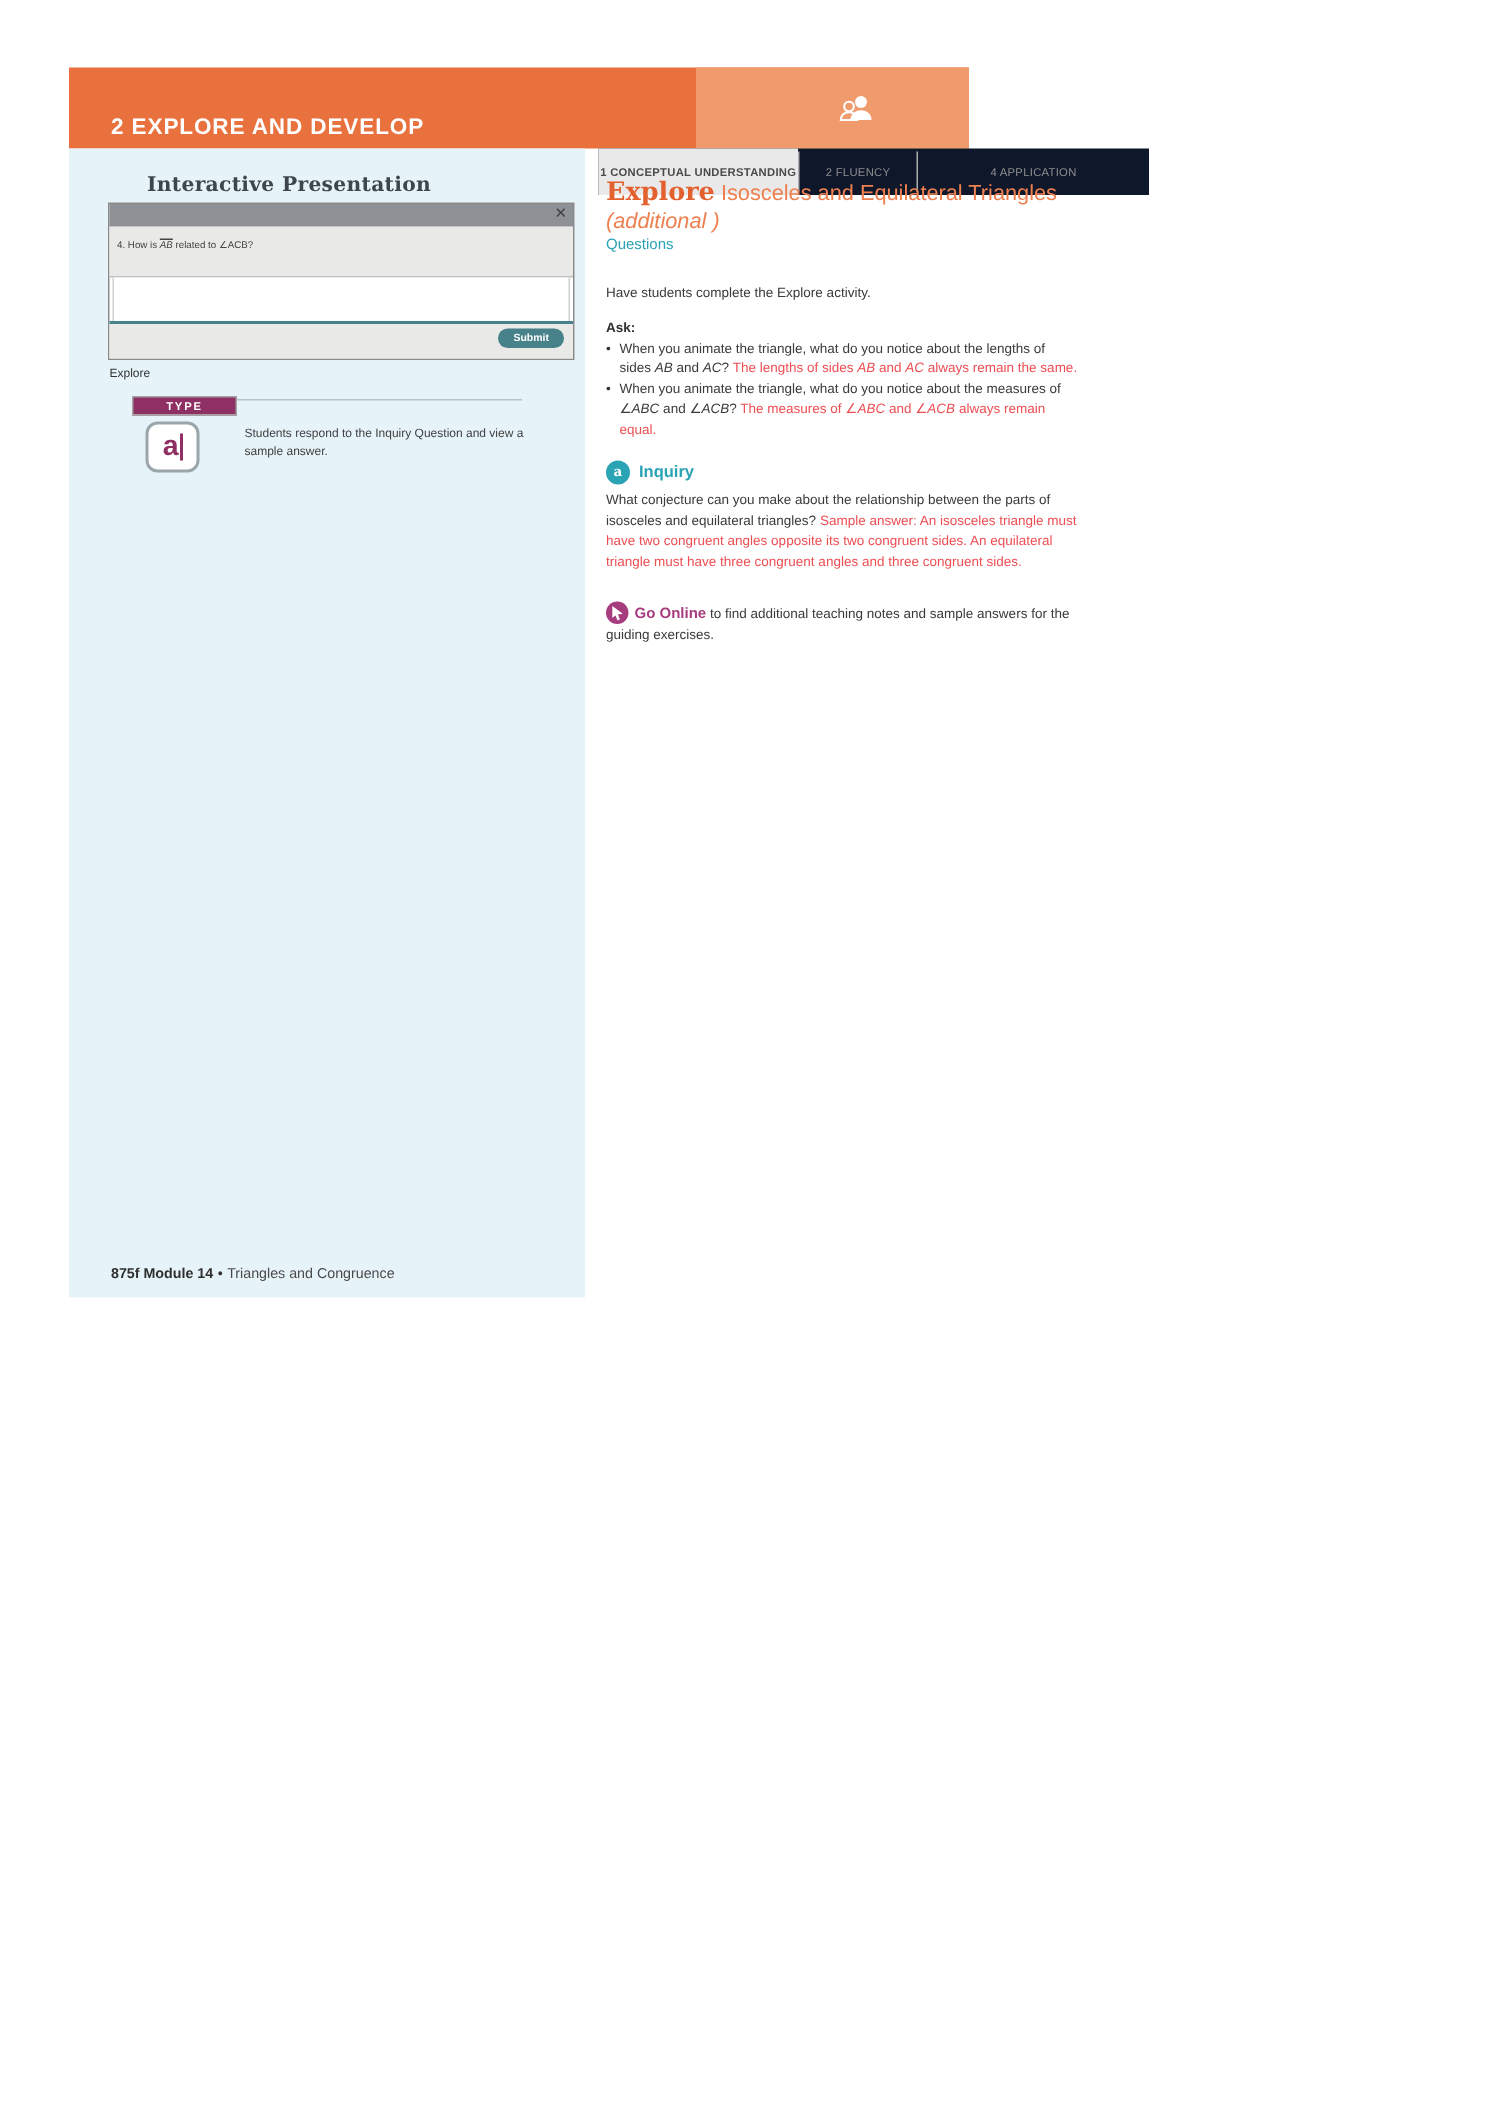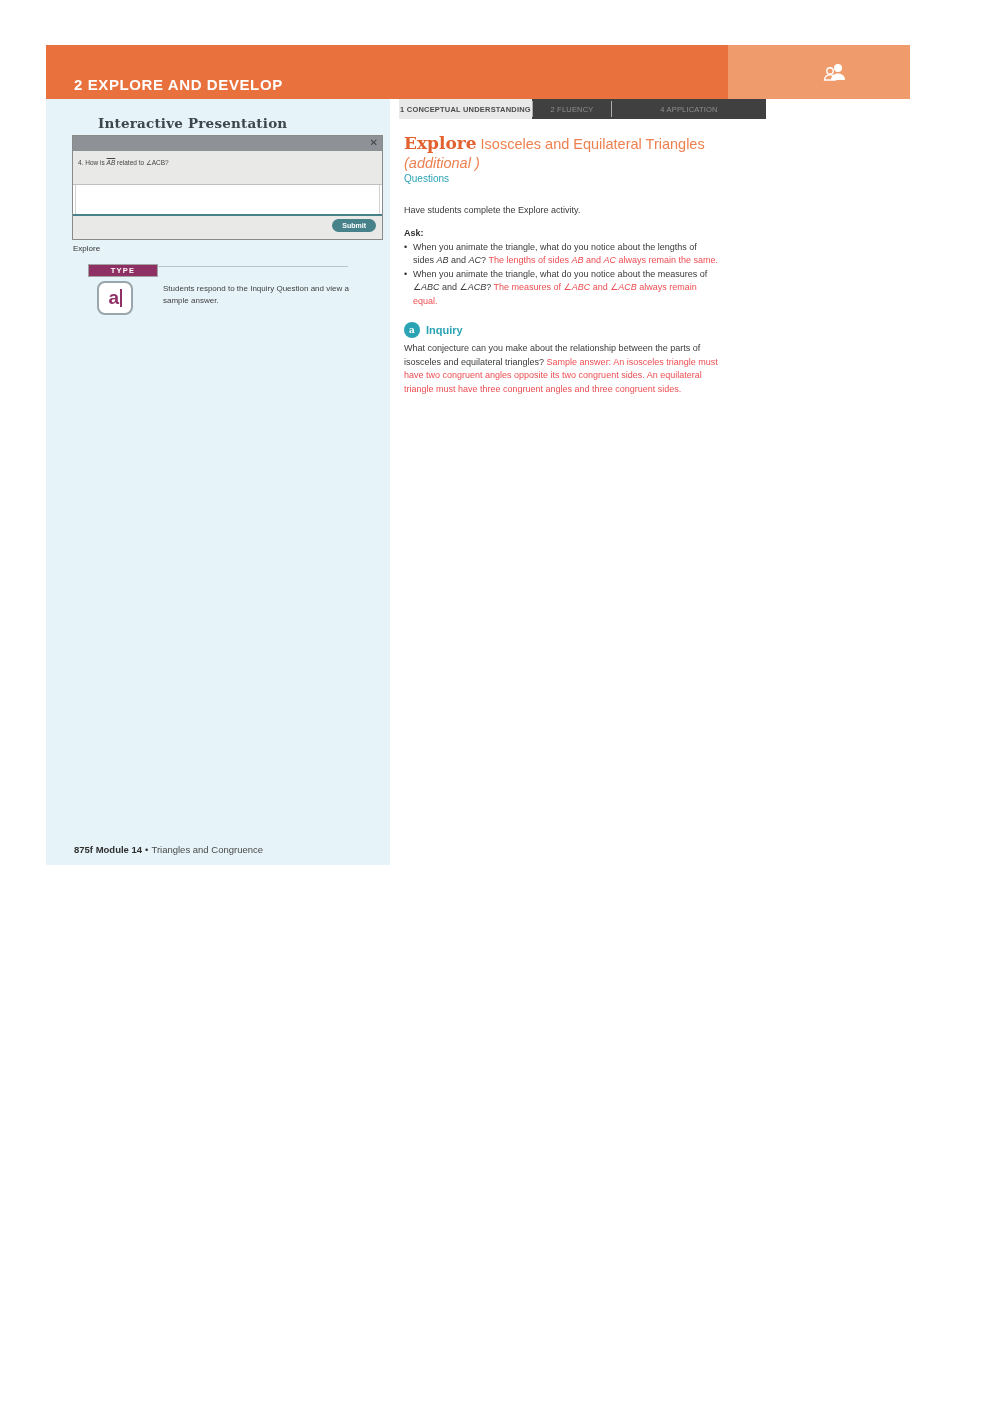--- a/index.html
+++ b/index.html
@@ -1,27 +1,27 @@
 <!DOCTYPE html>
 <html><head>
 <meta charset="utf-8">
 <style>
   html,body{margin:0;padding:0;background:#fff;}
   .page{position:relative;width:992px;height:1403px;background:#ffffff;overflow:hidden;
         font-family:"Liberation Sans","DejaVu Sans",sans-serif;color:#3a3a3a;}
 
   
-  .header{position:absolute;left:46px;top:45px;width:864px;height:54px;background:#e9713e;}
+  .header{position:absolute;left:46px;top:45px;width:600px;height:54px;background:#e9713e;}
   .header-right{position:absolute;right:0;top:0;width:182px;height:54px;background:#f09b6b;}
   .header-title{position:absolute;left:28px;bottom:6px;color:#ffffff;font-size:15px;
                 font-weight:bold;letter-spacing:.6px;}
   .people-icon{position:absolute;right:62px;top:17px;width:26px;height:20px;}
 
   
-  .tabbar{position:absolute;left:399px;top:99px;width:367px;height:20px;background:#404040;
+  .tabbar{position:absolute;left:399px;top:99px;width:367px;height:31px;background:#0f172a;
           display:flex;align-items:stretch;}
   .tab{display:flex;align-items:center;justify-content:center;font-size:7.5px;color:#8f8f8f;
        letter-spacing:.2px;white-space:nowrap;}
   .tab.active{background:#e9e9e9;color:#4a4a4a;font-weight:bold;}
   .tab-sep{width:1px;background:#adadad;margin:2px 0;}
   .tab1{width:133px;}.tab2{width:78px;}.tab3{flex:1;}
 
   
   .left-panel{position:absolute;left:46px;top:99px;width:344px;height:766px;background:#e6f3f8;}
   .lp-heading{position:absolute;left:28px;top:16px;font-family:"DejaVu Serif","Liberation Serif",serif;
@@ -47,21 +47,21 @@
               border:1px solid #a3a3a3;color:#fff;font-size:7.5px;font-weight:bold;letter-spacing:1.2px;
               display:flex;align-items:center;justify-content:center;box-sizing:border-box;}
   .al-icon{position:absolute;left:51px;top:182px;width:36px;height:34px;background:#fff;
            border:2px solid #9aa6ab;border-radius:8px;display:flex;align-items:center;justify-content:center;
            color:#8e3063;font-weight:bold;font-size:19px;box-sizing:border-box;}
   .al-cursor{display:inline-block;width:1.5px;height:18px;background:#8e3063;margin-left:1px;}
   .type-desc{position:absolute;left:117px;top:184px;width:200px;font-size:8px;line-height:1.55;color:#3f3f3f;}
 
   
   .main{position:absolute;left:404px;top:114px;width:362px;}
-  .explore-head{margin-top:19px;line-height:1.18;}
+  .explore-head{margin-top:4px;line-height:1.18;}
   .explore-word{font-family:"DejaVu Serif","Liberation Serif",serif;font-weight:bold;
                 font-size:17px;color:#e2612f;}
   .explore-title{font-size:14.5px;color:#ee8050;}
   .explore-cont{font-size:14.5px;color:#ee8050;font-style:italic;}
   .questions-h{font-size:10px;font-weight:normal;color:#2aa3b4;}
   .intro{margin-top:21px;font-size:9px;color:#3a3a3a;}
   .ask{margin-top:13px;font-size:9px;font-weight:bold;color:#2f2f2f;}
   .bullets{margin-top:3px;}
   .bullet{display:flex;font-size:9px;line-height:13.5px;width:316px;}
   .bullet-dot{flex:none;width:9px;color:#2f2f2f;}
@@ -158,19 +158,24 @@
         <span class="bullet-text"><span class="seg-n">When you animate the triangle, what do you notice about the measures of </span><span class="seg-i">∠ABC</span><span class="seg-n"> and </span><span class="seg-i">∠ACB</span><span class="seg-n">? </span><span class="seg-r">The measures of </span><span class="seg-ri">∠ABC</span><span class="seg-r"> and </span><span class="seg-ri">∠ACB</span><span class="seg-r"> always remain equal.</span></span>
       </div>
     </div>
 
     <div class="inquiry-head">
       <span class="inquiry-icon">a</span>
       <span class="inquiry-label">Inquiry</span>
     </div>
     <div class="inquiry-text"><span class="seg-n">What conjecture can you make about the relationship between the parts of isosceles and equilateral triangles? </span><span class="seg-r">Sample answer: An isosceles triangle must have two congruent angles opposite its two congruent sides. An equilateral triangle must have three congruent angles and three congruent sides.</span></div>
 
+    <div class="goonline">
+      <span class="go-icon"><svg viewBox="0 0 15 15" width="15" height="15">
+        <path d="M4.2 3 L11.2 8.2 L7.9 8.7 L9.3 11.9 L7.7 12.6 L6.3 9.4 L4.2 11 Z" fill="#ffffff"></path>
+      </svg></span><span class="go-label">Go Online</span><span> to find additional teaching notes and sample answers for the guiding exercises.</span>
+    </div>
   </div>
 
   <div class="footer">
     <b>875f Module 14</b><span class="sep">•</span><span class="f-title">Triangles and Congruence</span>
   </div>
 
 </div>
 
 </body></html>

